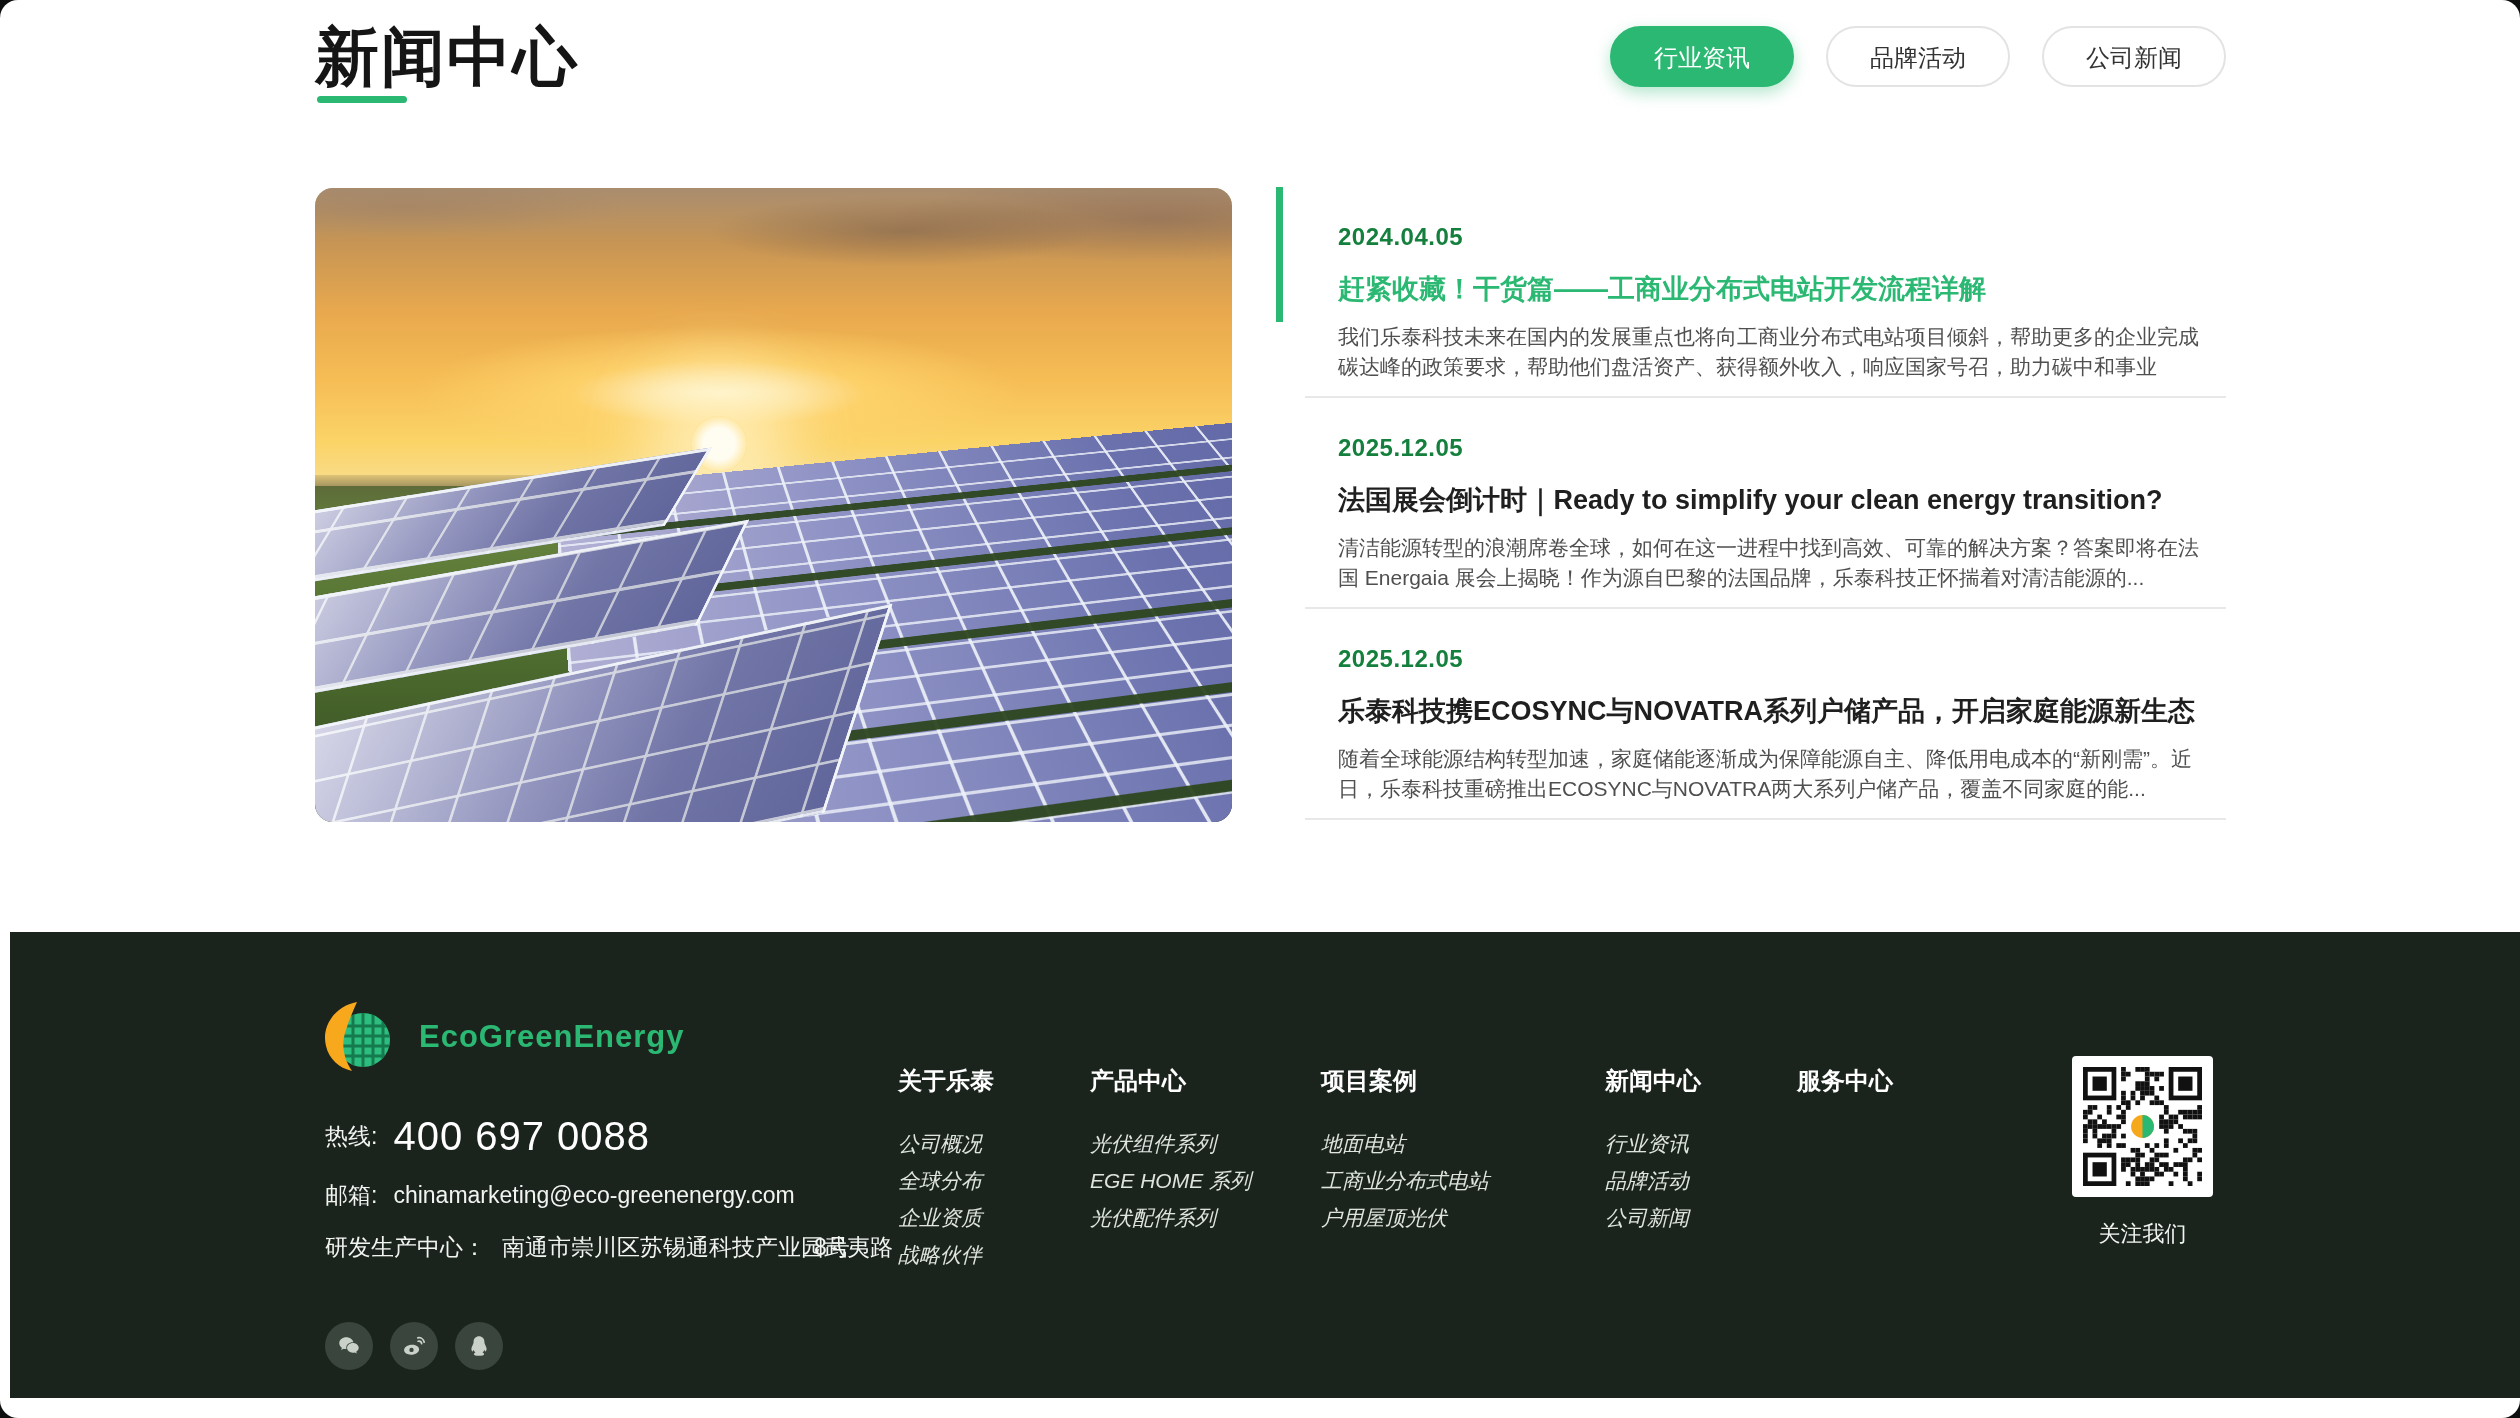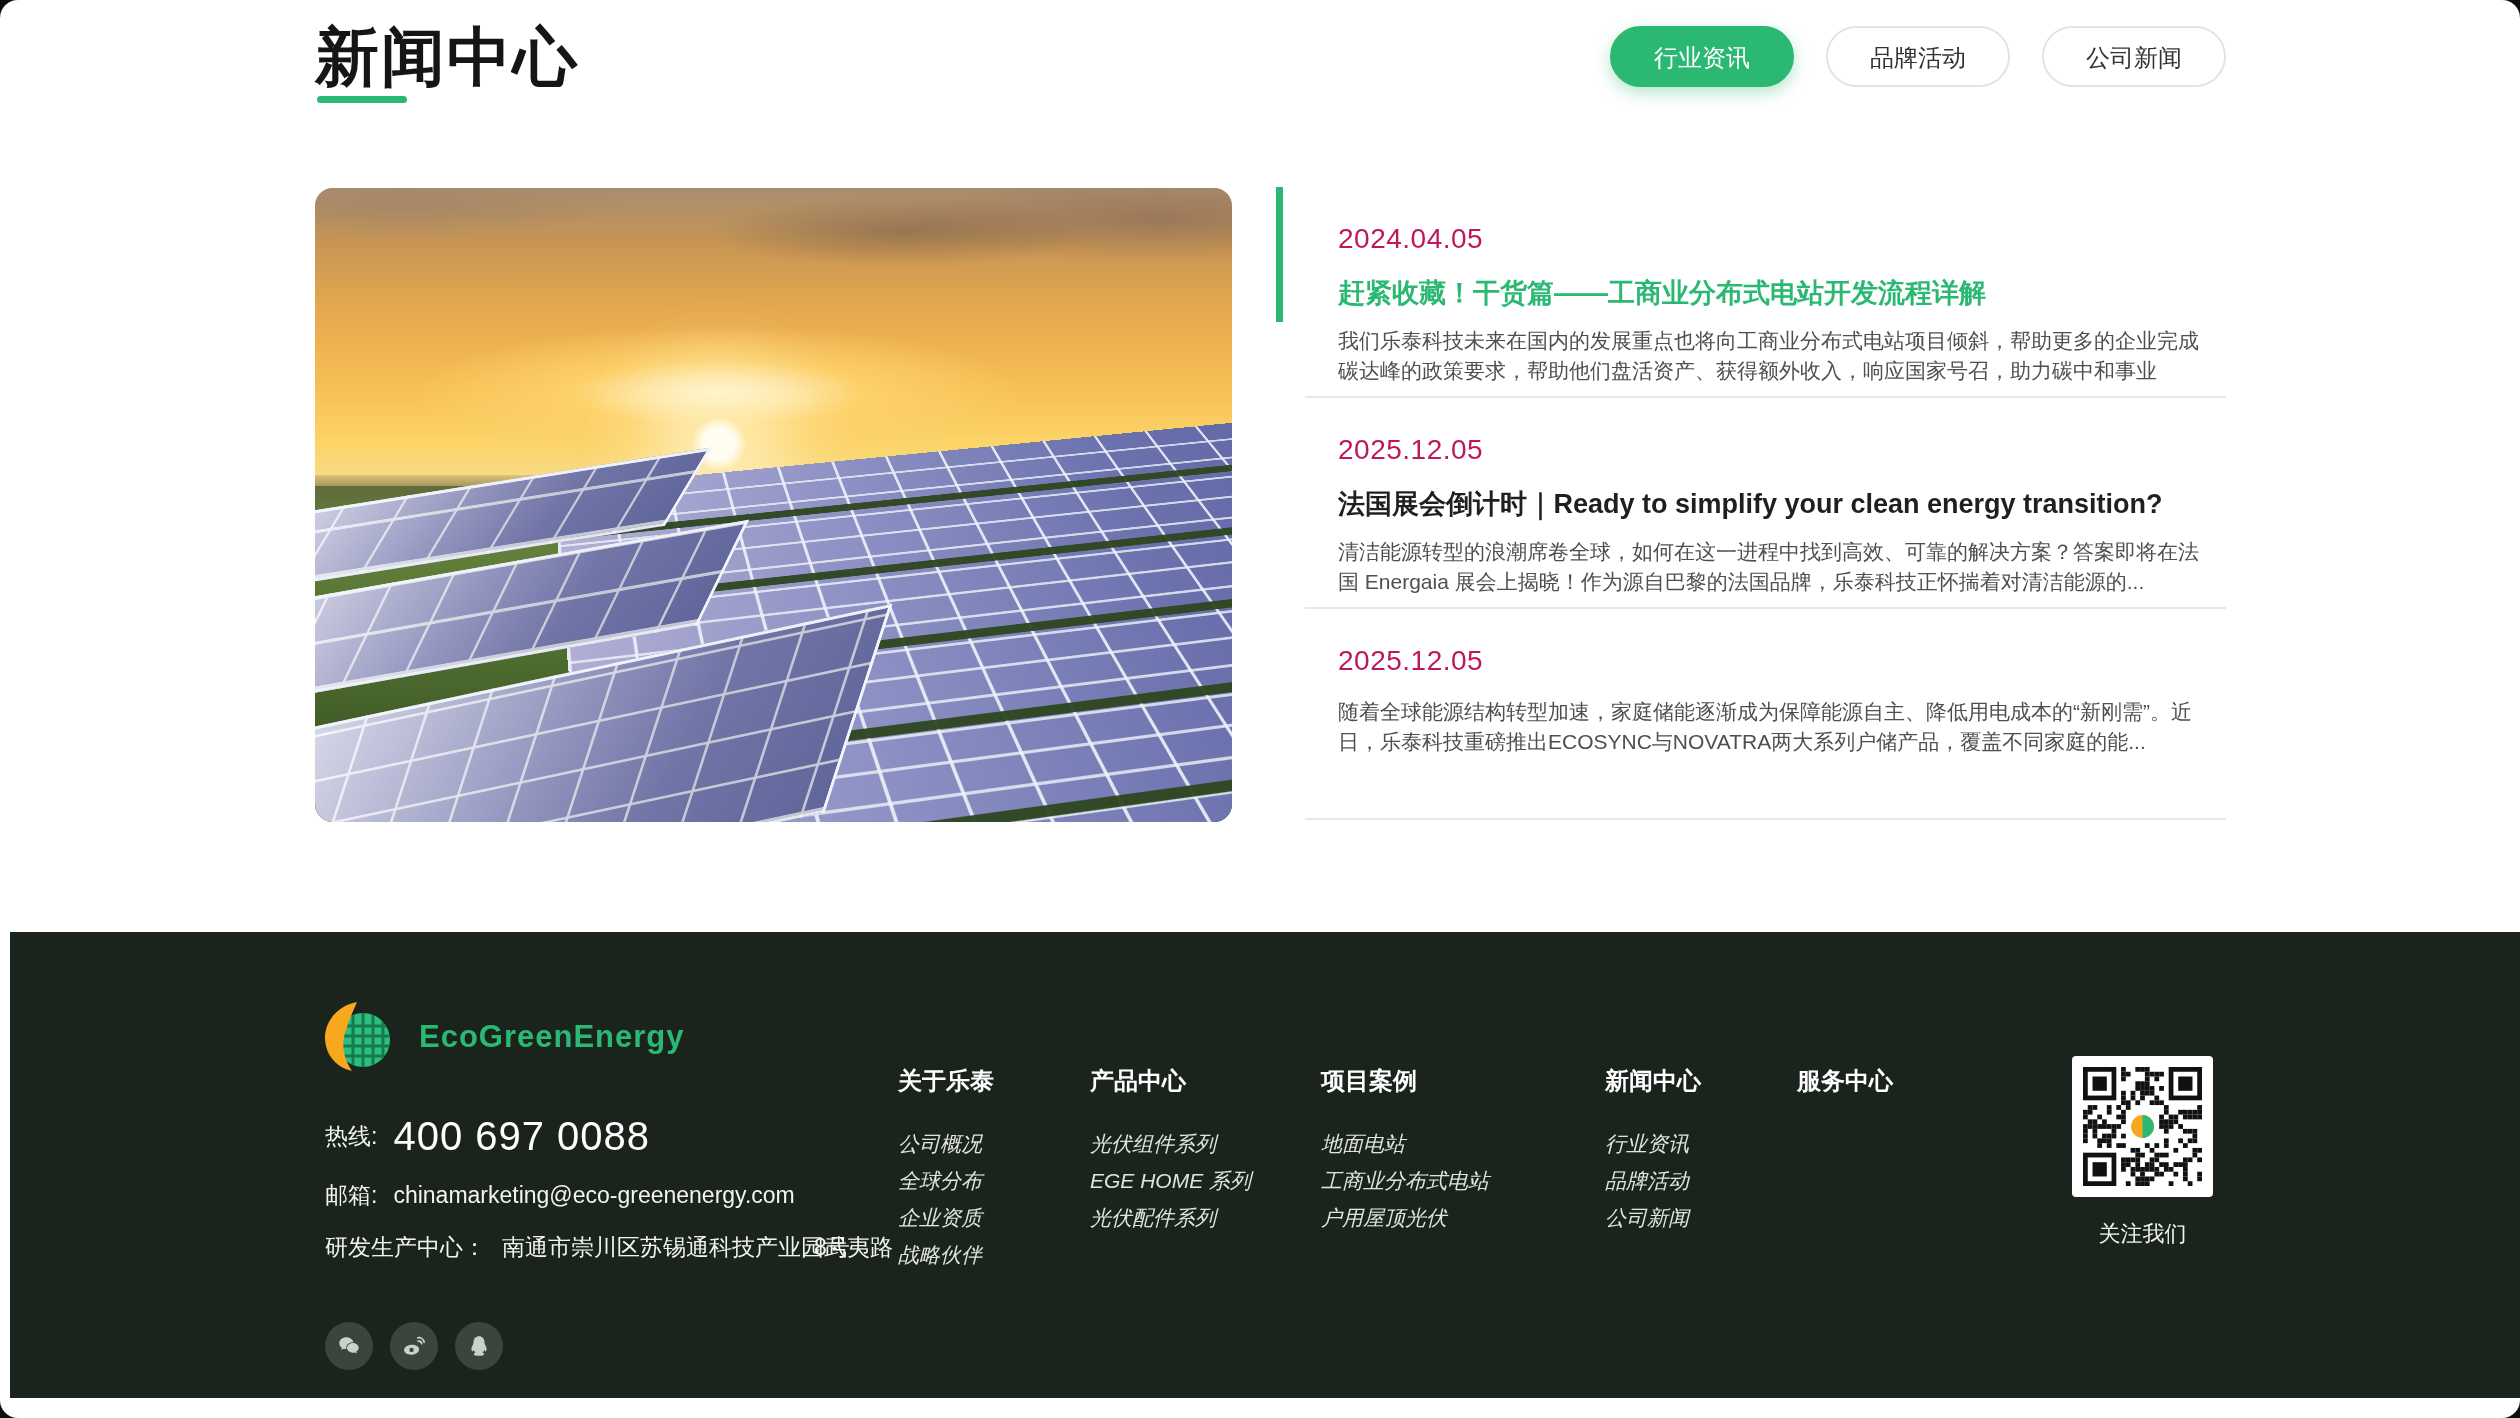--- a/index.html
+++ b/index.html
@@ -45,21 +45,21 @@
       linear-gradient(110deg,#c3c3dd 0%,#9598c8 45%,#7278b0 100%); }
   .lp1 { left:-7%; top:47%; width:48%; height:11%; transform:rotate(-9deg) skewX(-40deg); }
   .lp2 { left:-9%; top:60%; width:54%; height:15%; transform:rotate(-10deg) skewX(-36deg); }
   .lp3 { left:-6%; top:77%; width:66%; height:30%; transform:rotate(-12deg) skewX(-30deg); }
 
   
   .news-list { position:absolute; left:1276px; top:187px; width:950px; }
   .news-item { position:relative; height:211px; padding:36px 12px 0 62px; cursor:pointer; }
   .news-item::after { content:""; position:absolute; left:29px; right:0; bottom:0; height:2px; background:#e8e8e8; }
   .news-item--active::before { content:""; position:absolute; left:0; top:0; width:7px; height:135px; background:#2bb873; }
-  .news-date { font-size:28px; font-weight:400; color:#be185d; margin-bottom:20px; letter-spacing:.5px; }
+  .news-date { font-size:24px; font-weight:700; color:#15803d; margin-bottom:20px; letter-spacing:.5px; }
   .news-title { font-size:27px; font-weight:700; color:#1f1f1f; margin-bottom:15px; white-space:nowrap; overflow:hidden; }
   .news-item--active .news-title { color:#2bb873; }
   .news-excerpt { font-size:21px; line-height:30px; color:#4f4f4f; height:61px; overflow:hidden; }
 
   
   .footer { position:absolute; left:0; top:932px; width:2520px; height:466px; background:#1b231d; color:#fff;margin-left:10px; }
   .brand-row { position:absolute; left:313px; top:70px; display:flex; align-items:center; gap:26px; }
   .brand-logo { width:70px; height:70px; }
   .brand-name { font-size:31px; font-weight:700; color:#2bb873; letter-spacing:1px; }
   .contact-row { position:absolute; left:315px; display:flex; align-items:center; gap:16px; }
@@ -116,20 +116,21 @@
       <div class="news-title">赶紧收藏！干货篇——工商业分布式电站开发流程详解</div>
       <div class="news-excerpt">我们乐泰科技未来在国内的发展重点也将向工商业分布式电站项目倾斜，帮助更多的企业完成碳达峰的政策要求，帮助他们盘活资产、获得额外收入，响应国家号召，助力碳中和事业</div>
     </article>
     <article class="news-item">
       <div class="news-date">2025.12.05</div>
       <div class="news-title">法国展会倒计时｜Ready to simplify your clean energy transition?</div>
       <div class="news-excerpt">清洁能源转型的浪潮席卷全球，如何在这一进程中找到高效、可靠的解决方案？答案即将在法国 Energaia 展会上揭晓！作为源自巴黎的法国品牌，乐泰科技正怀揣着对清洁能源的...</div>
     </article>
     <article class="news-item">
       <div class="news-date">2025.12.05</div>
+      <div class="news-title">乐泰科技携ECOSYNC与NOVATRA系列户储产品，开启家庭能源新生态</div>
       <div class="news-excerpt">随着全球能源结构转型加速，家庭储能逐渐成为保障能源自主、降低用电成本的“新刚需”。近日，乐泰科技重磅推出ECOSYNC与NOVATRA两大系列户储产品，覆盖不同家庭的能...</div>
     </article>
   </div>
 
   <footer class="footer">
 
     <div class="brand-row">
       <svg class="brand-logo" viewBox="0 0 70 70">
         <defs>
             <clipPath id="lg">

